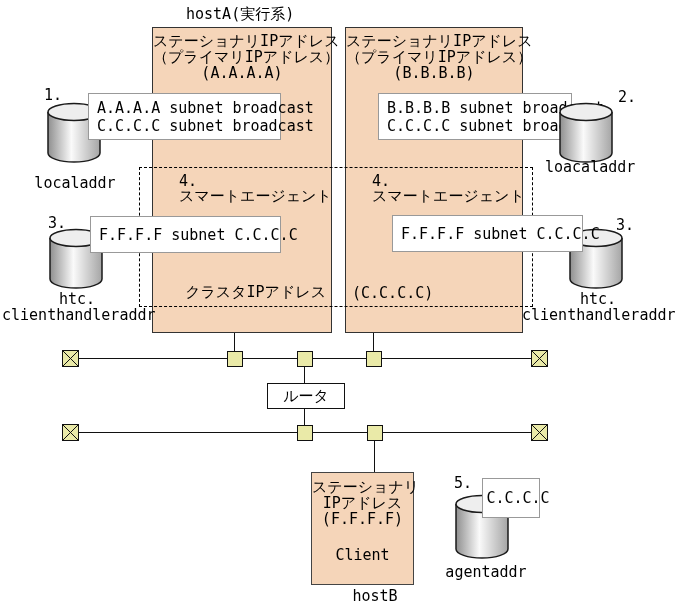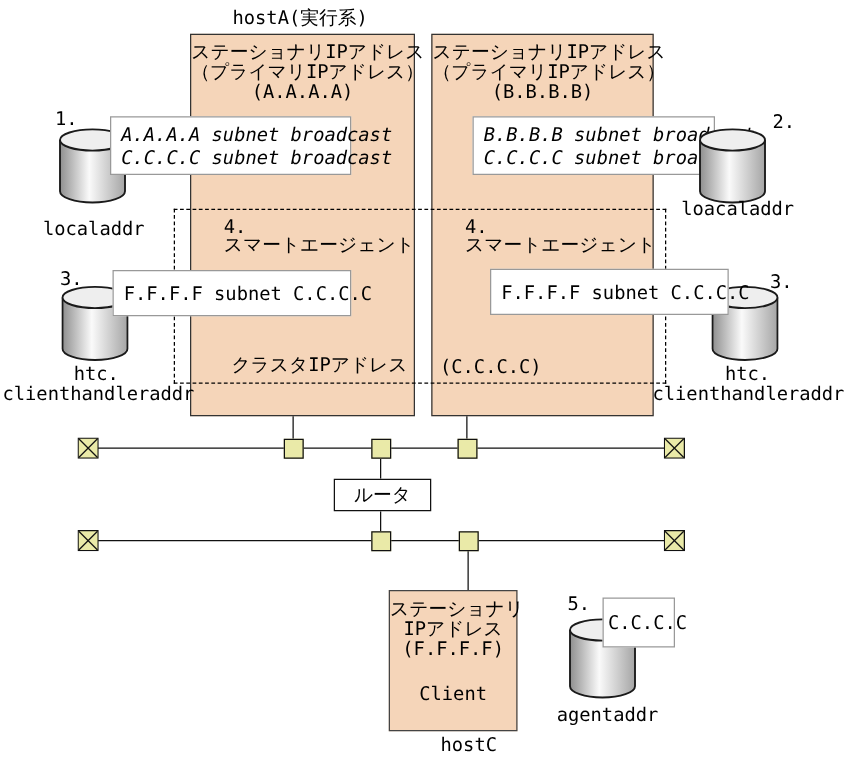--- a/index.html
+++ b/index.html
@@ -28,21 +28,21 @@
   .cluster-left{right:5px;text-align:right;margin-top:48px;}
   .cluster-right{left:6px;}
   .dashed-rect{
     left:139px;top:167px;width:394px;height:140px;
     border:1px dashed #000;z-index:2;background:transparent;
   }
   .callout{
     background:#fff;border:1px solid var(--callout-border);
     z-index:4;line-height:18px;white-space:nowrap;
   }
-  .callout.two-line{padding:5px 0 0 8px;font-style:italic;}
+  .callout.two-line{padding:5px 0 0 8px;}
   .callout.one-line{display:flex;align-items:center;padding-left:8px;}
   .callout.center{display:flex;align-items:center;justify-content:center;padding-left:14px;}
   .cyl{position:absolute;z-index:3;}
   .cyl.front{z-index:5;}
   .num-label{position:absolute;z-index:6;white-space:nowrap;}
   .store-label{position:absolute;text-align:center;line-height:16px;white-space:nowrap;z-index:6;}
   .busline{position:absolute;height:0;border-top:1px solid var(--line-color);z-index:6;}
   .vline{position:absolute;width:0;border-left:1px solid var(--line-color);z-index:6;}
   .connector{
     position:absolute;width:16px;height:16px;
@@ -200,15 +200,15 @@
   <div class="vline" style="left:374px;top:440px;height:32px"></div>
 
   <div class="abs hostc-box">
     <div class="hostc-lines">
       <div>ステーショナリ</div>
       <div>IPアドレス</div>
       <div>(F.F.F.F)</div>
     </div>
     <div class="hostc-client">Client</div>
   </div>
-  <div class="store-label" style="left:311px;top:588px;width:128px">hostC</div>
+  <div class="store-label" style="left:311px;top:588px;width:128px">hostB</div>
 
 </div>
 
 </body></html>

